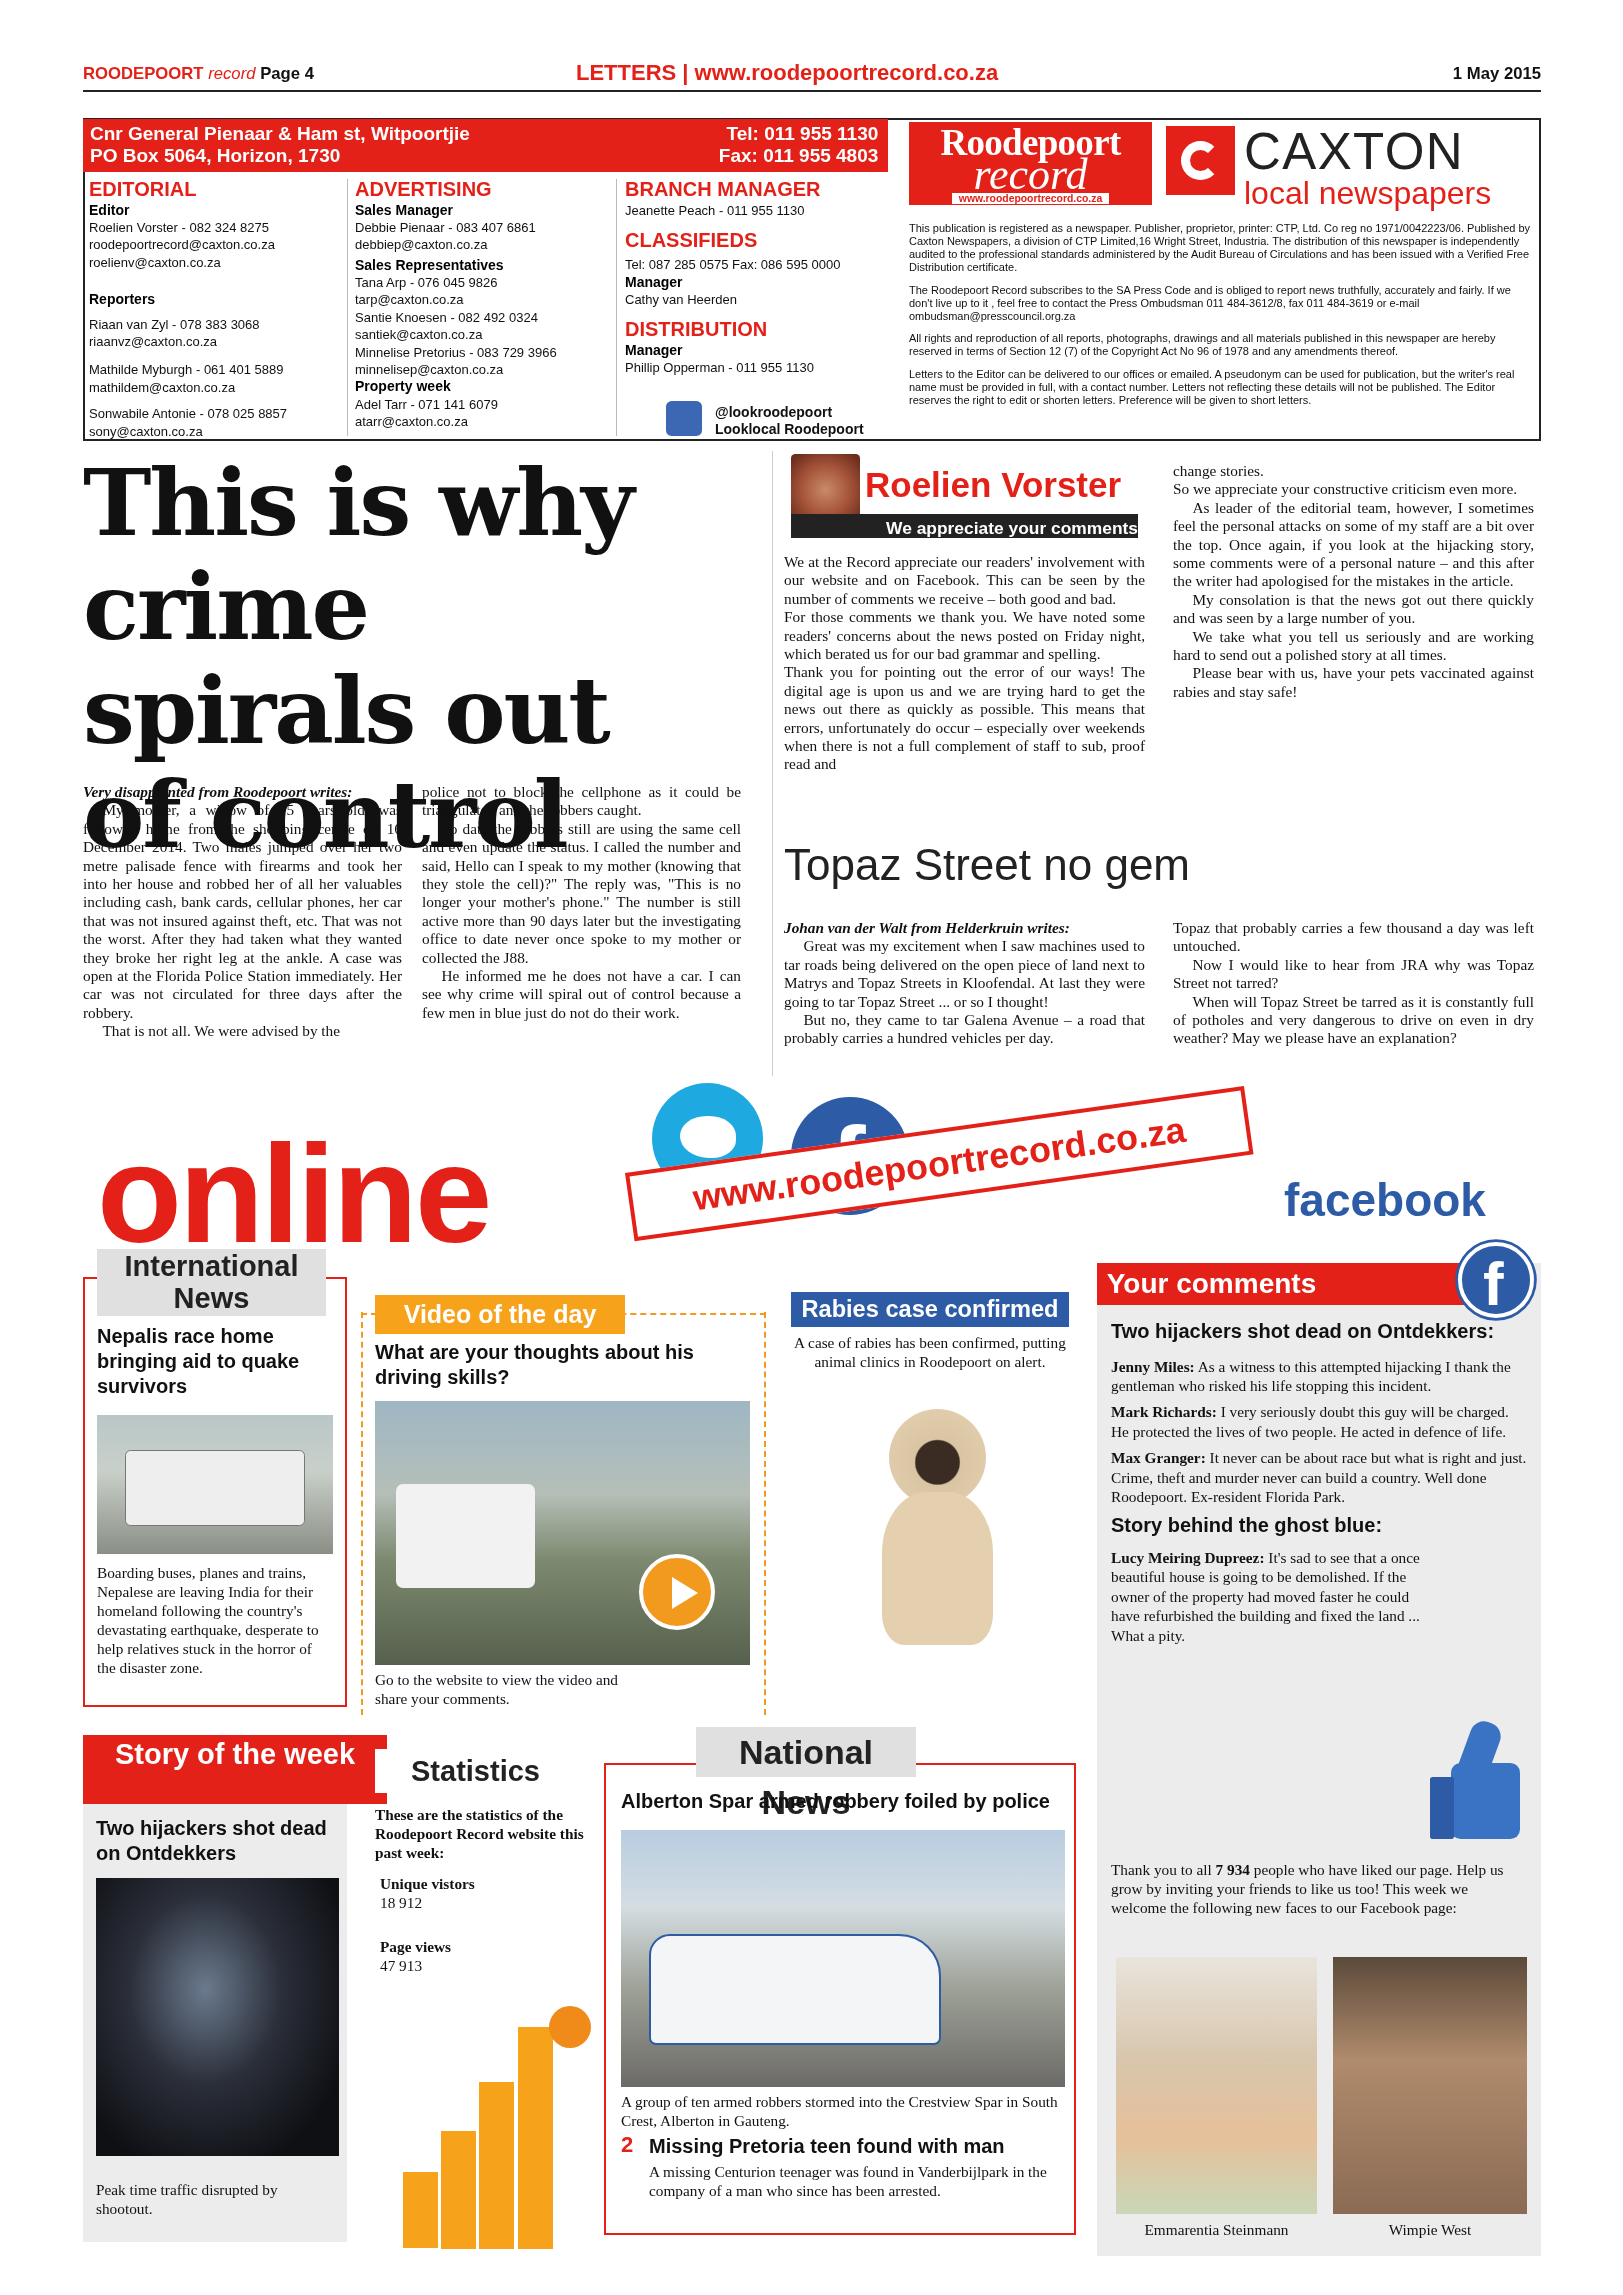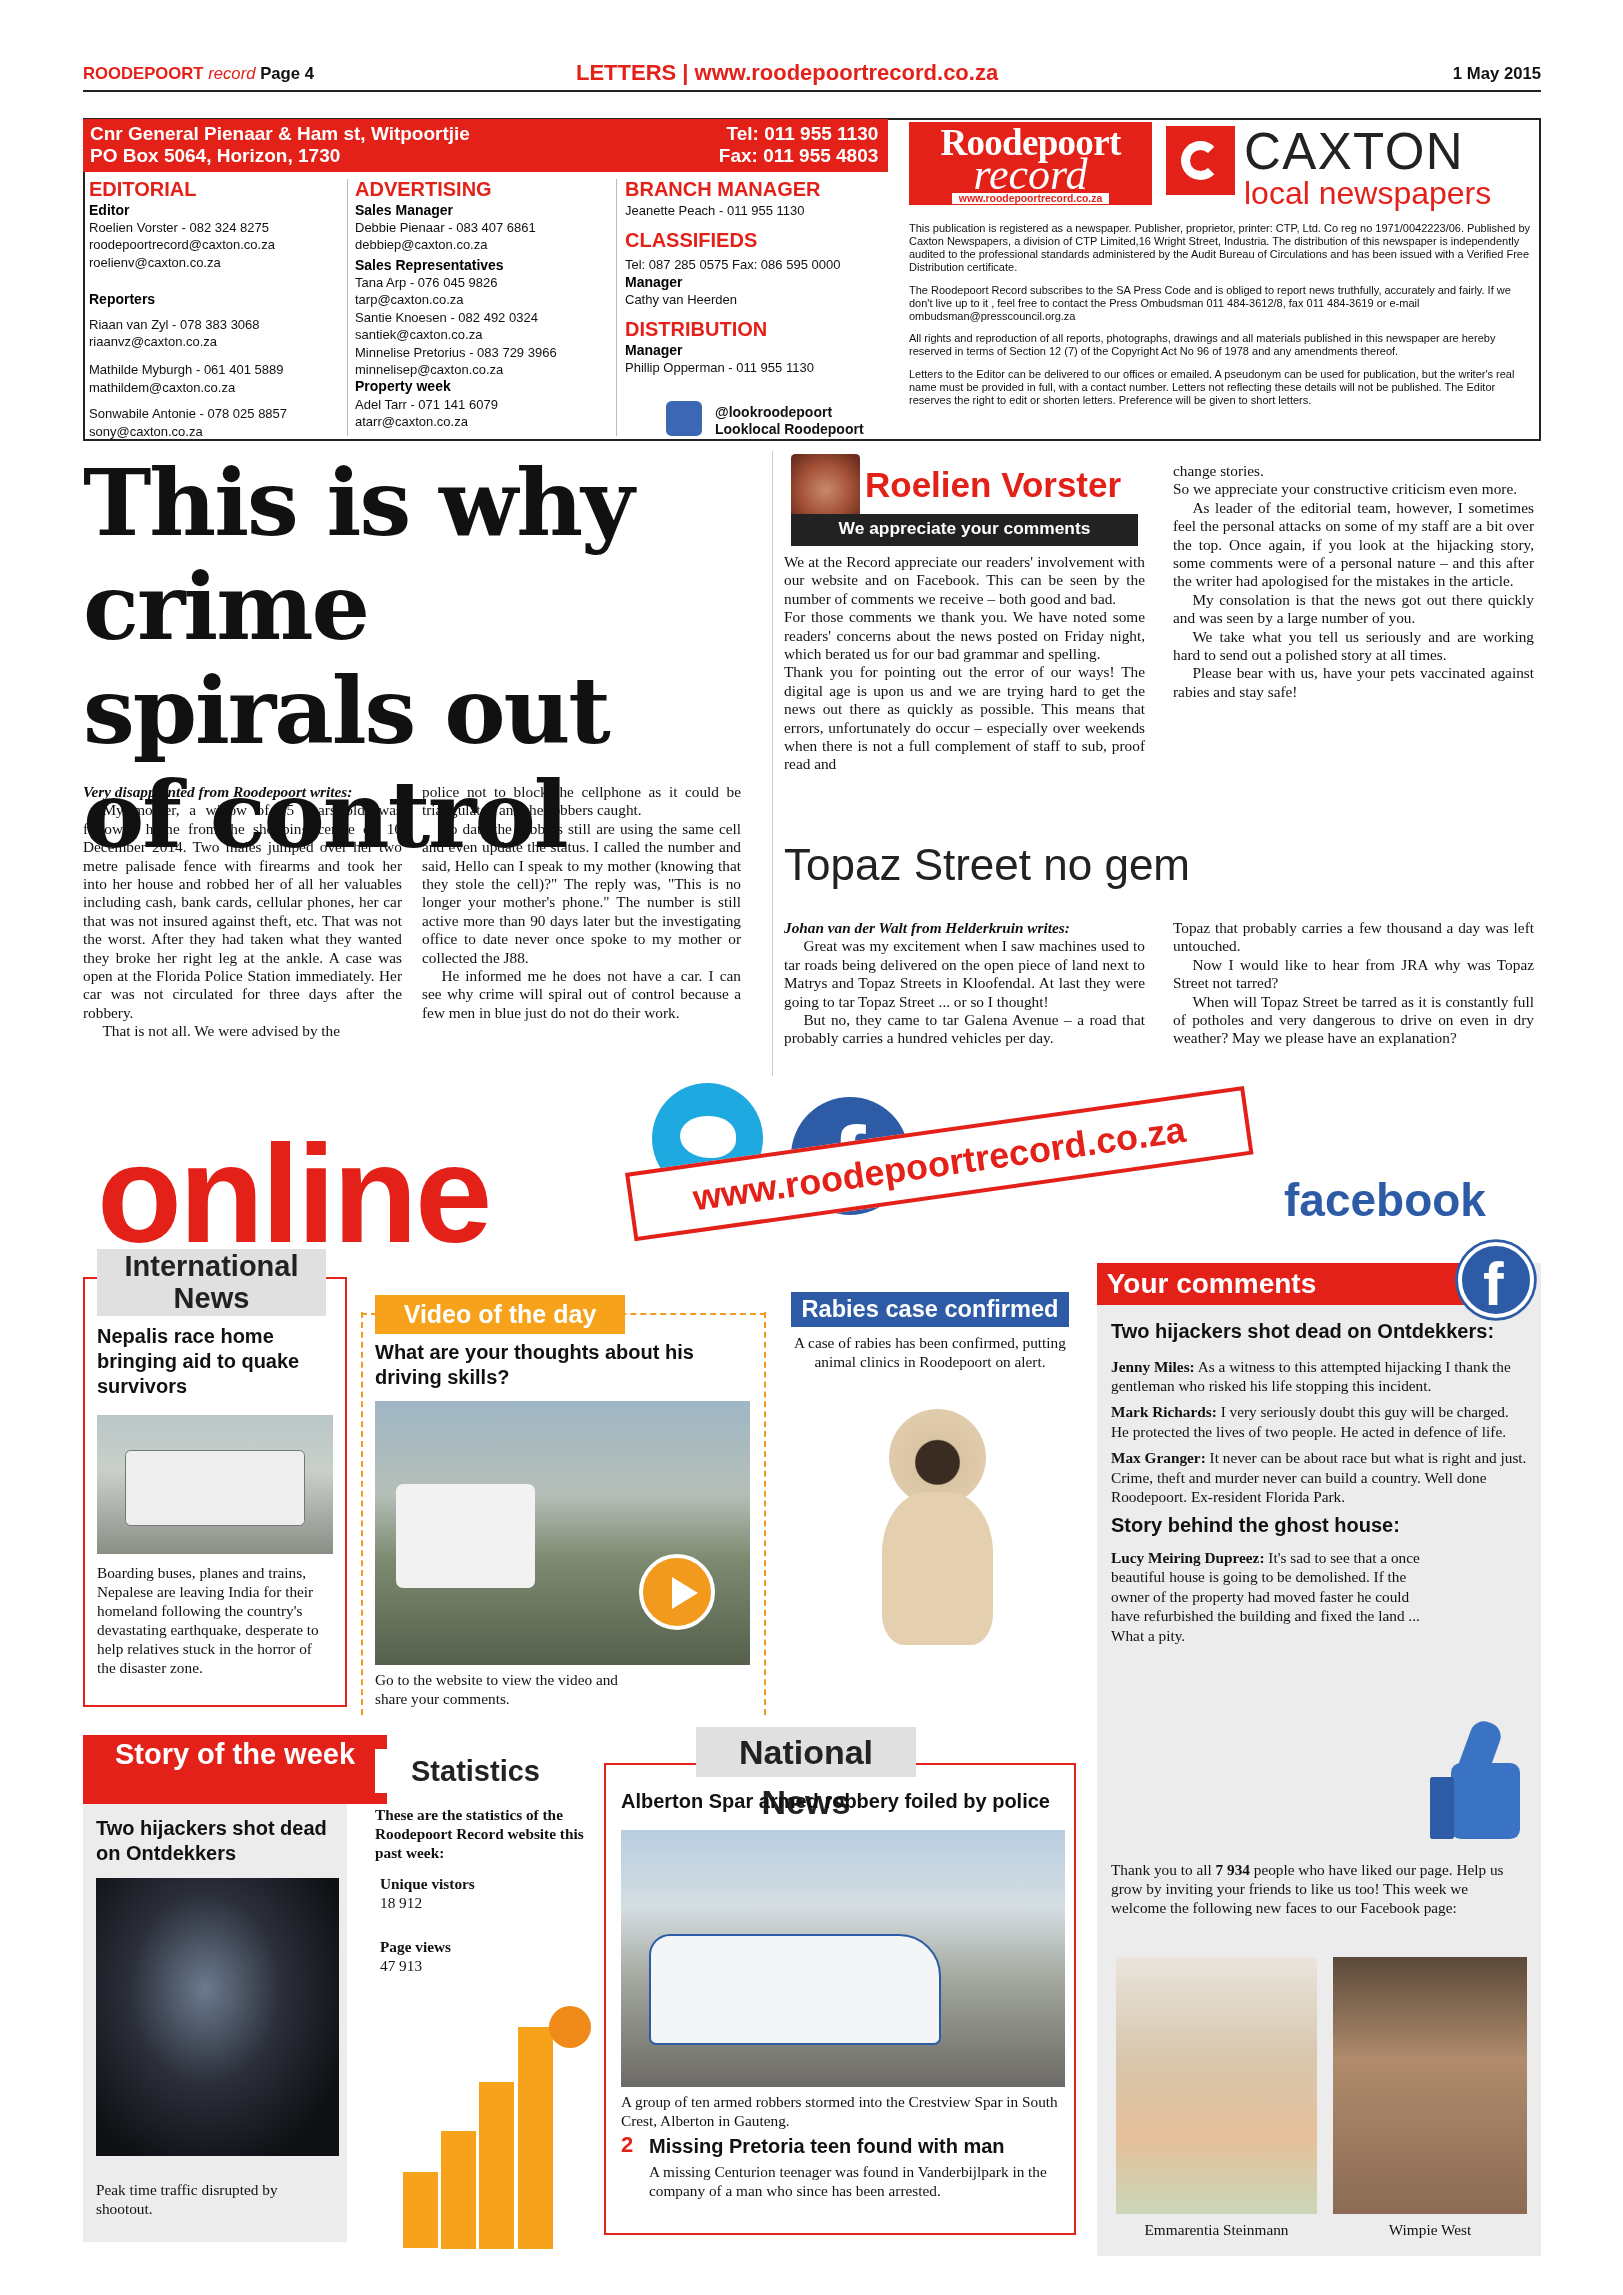--- a/index.html
+++ b/index.html
@@ -25,21 +25,21 @@
 .logo-rr .c{font-size:10.4px;background:#fff;color:#e32119;display:inline-block;padding:0 7px;font-weight:bold}
 .caxton{left:1166px;top:122px;width:375px;height:90px}
 .small-print{left:909px;top:222px;width:625px;font-size:11px;line-height:13px}
 .small-print p{margin-bottom:9.7px}
 .headline{left:83px;top:451px;width:625px;font-family:"DejaVu Serif",serif;font-weight:bold;font-size:92px;line-height:104px;letter-spacing:-2.1px}
 .body-text{font-size:15.3px;line-height:18.4px;text-align:justify}
 .body-text p{text-indent:19.4px}
 .body-text p.ni{text-indent:0}
 .rv-photo{left:791px;top:454px;width:69px;height:80px;background:radial-gradient(circle at 50% 45%,#c98a6a 0,#a45238 45%,#6b2d1e 80%);border-radius:4.2px}
 .rv-name{left:865px;top:465px;font-size:35px;font-weight:bold;color:#e32119;font-family:"Liberation Sans",sans-serif}
-.rv-bar{left:791px;top:514px;width:347px;height:32px;background:#222;color:#fff;font-weight:bold;font-size:17.4px;text-align:center;line-height:28px;font-family:"Liberation Sans",sans-serif}
+.rv-bar{left:791px;top:514px;width:347px;height:24px;background:#222;color:#fff;font-weight:bold;font-size:17.4px;text-align:right;line-height:28px;font-family:"Liberation Sans",sans-serif}
 .topaz{left:784px;top:840px;font-size:44px;font-family:"Liberation Sans",sans-serif;color:#222}
 .online-word{left:97px;top:1124px;font-size:139px;font-weight:bold;color:#e32119;font-family:"Liberation Sans",sans-serif;letter-spacing:-2.8px;line-height:139px}
 .url-banner{left:625px;top:1173px;width:625px;height:69px;background:#fff;border:4.2px solid #e32119;transform:rotate(-8deg);transform-origin:left top;text-align:center}
 .url-banner span{font-size:36px;font-weight:bold;color:#e32119;font-family:"Liberation Sans",sans-serif;line-height:62px}
 .tw-circ{left:652px;top:1083px;width:111px;height:111px;border-radius:50%;background:#1fa9e1}
 .fb-circ{left:791px;top:1097px;width:118px;height:118px;border-radius:50%;background:#2d5ba6}
 .fb-word{left:1284px;top:1173px;font-size:46px;font-weight:bold;color:#2d5ba6;font-family:"Liberation Sans",sans-serif}
 .box{border:2.8px solid #e32119}
 .gray-tab{background:#e0e0e0;color:#222;font-family:"Liberation Sans",sans-serif;font-weight:bold;text-align:center}
 .photo{background:#9aa;overflow:hidden}
@@ -230,21 +230,21 @@
 <div class="abs" style="left:1458px;top:1242px;width:76px;height:76px;border-radius:50%;background:#2d5ba6;border:4.2px solid #fff;box-shadow:0 0 0 2.8px #2d5ba6">
   <div class="abs sans" style="left:21px;top:2.8px;font-size:62px;color:#fff;font-weight:bold;line-height:69px">f</div>
 </div>
 <div class="abs" style="left:1111px;top:1319px;width:416px">
   <div class="article-bold" style="margin-bottom:12.5px">Two hijackers shot dead on Ontdekkers:</div>
   <div class="comment">
     <p><b>Jenny Miles:</b> <span>As a witness to this attempted hijacking I thank the gentleman who risked his life stopping this incident.</span></p>
     <p><b>Mark Richards:</b> <span>I very seriously doubt this guy will be charged. He protected the lives of two people. He acted in defence of life.</span></p>
     <p><b>Max Granger:</b> <span>It never can be about race but what is right and just. Crime, theft and murder never can build a country. Well done Roodepoort. Ex-resident Florida Park.</span></p>
   </div>
-  <div class="article-bold" style="margin:2.8px 0 9.7px">Story behind the ghost house:</div>
+  <div class="article-bold" style="margin:2.8px 0 9.7px">Story behind the ghost blue:</div>
   <div class="comment" style="width:326px">
     <p><b>Lucy Meiring Dupreez:</b> <span>It's sad to see that a once beautiful house is going to be demolished. If the owner of the property had moved faster he could have refurbished the building and fixed the land ... What a pity.</span></p>
   </div>
 </div>
 <div class="abs" style="left:1430px;top:1721px;width:97px;height:125px">
   <div class="abs" style="left:21px;top:42px;width:69px;height:76px;background:#3b73c4;border-radius:9.7px"></div>
   <div class="abs" style="left:35px;top:0;width:30.5px;height:56px;background:#3b73c4;border-radius:14px 14px 0 0;transform:rotate(20deg)"></div>
   <div class="abs" style="left:0;top:56px;width:23.6px;height:62px;background:#2d5ba6;border-radius:2.8px"></div>
 </div>
 <div class="abs caption" style="left:1111px;top:1860px;width:403px">

